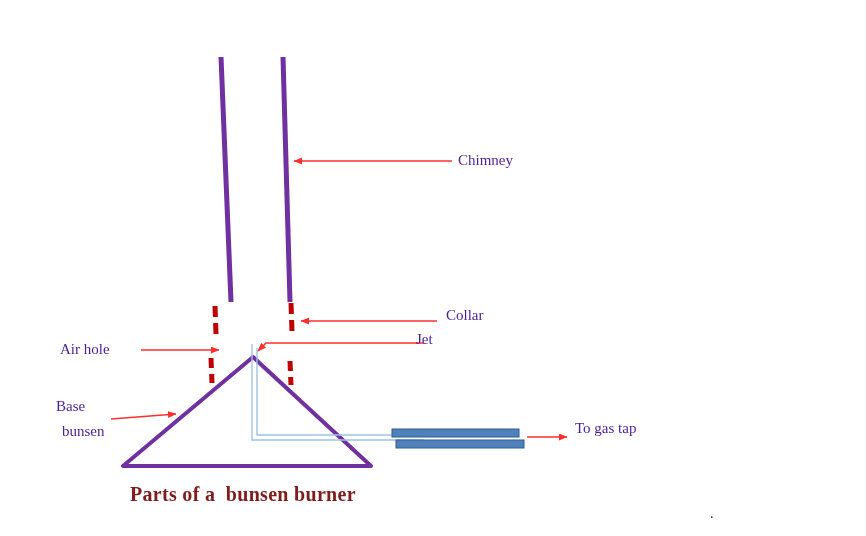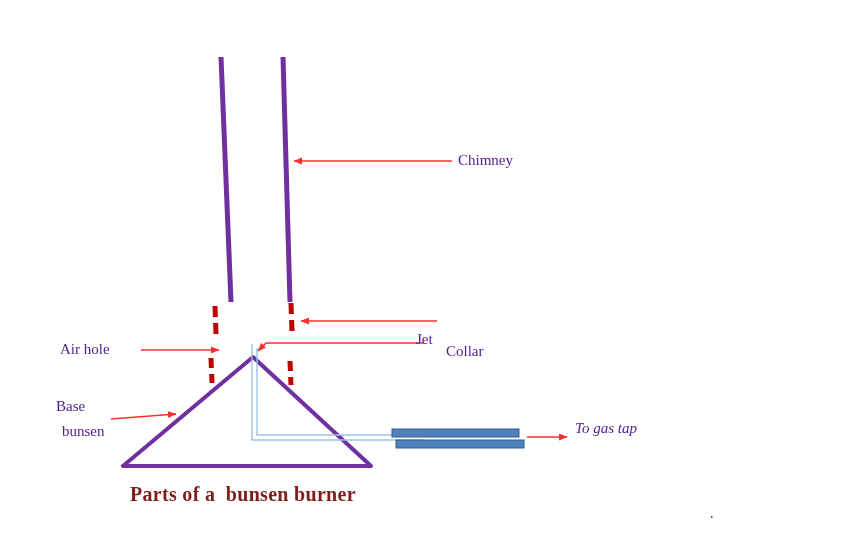--- a/index.html
+++ b/index.html
@@ -81,29 +81,29 @@
     <line x1="452" y1="161" x2="294" y2="161" stroke-width="1.6" marker-end="url(#arrowhead)" stroke="#FF2E2E"></line>
     <line x1="437" y1="321" x2="301" y2="321" stroke-width="1.6" marker-end="url(#arrowhead)" stroke="#FF2E2E"></line>
     <polyline points="424,343 266,343 258,351" fill="none" stroke-width="1.6" marker-end="url(#arrowhead)" stroke="#FF2E2E"></polyline>
     <line x1="141" y1="350" x2="219" y2="350" stroke-width="1.6" marker-end="url(#arrowhead)" stroke="#FF2E2E"></line>
     <line x1="111" y1="419" x2="176" y2="414" stroke-width="1.6" marker-end="url(#arrowhead)" stroke="#FF2E2E"></line>
     <line x1="527" y1="437" x2="567" y2="437" stroke-width="1.6" marker-end="url(#arrowhead)" stroke="#FF2E2E"></line>
   </svg>
 
   <div class="lbl" style="left:458px; top:151px;">Chimney</div>
 
-  <div class="lbl" style="left:446px; top:306px;margin-top:36px;">Collar</div>
+  <div class="lbl" style="left:446px; top:306px;">Collar</div>
 
   <div class="lbl" style="left:416px; top:330px;">Jet</div>
 
   <div class="lbl" style="left:60px; top:340px;">Air hole</div>
 
   <div class="lbl" style="left:56px; top:397px;">Base</div>
 
   <div class="lbl" style="left:62px; top:422px;">bunsen</div>
 
-  <div class="lbl" style="left:575px; top:419px;font-style:italic;">To gas tap</div>
+  <div class="lbl" style="left:575px; top:419px;">To gas tap</div>
 
   <div class="title">Parts of a  bunsen burner</div>
 
   <div class="stray">.</div>
 
 </div>
 
 </body></html>

